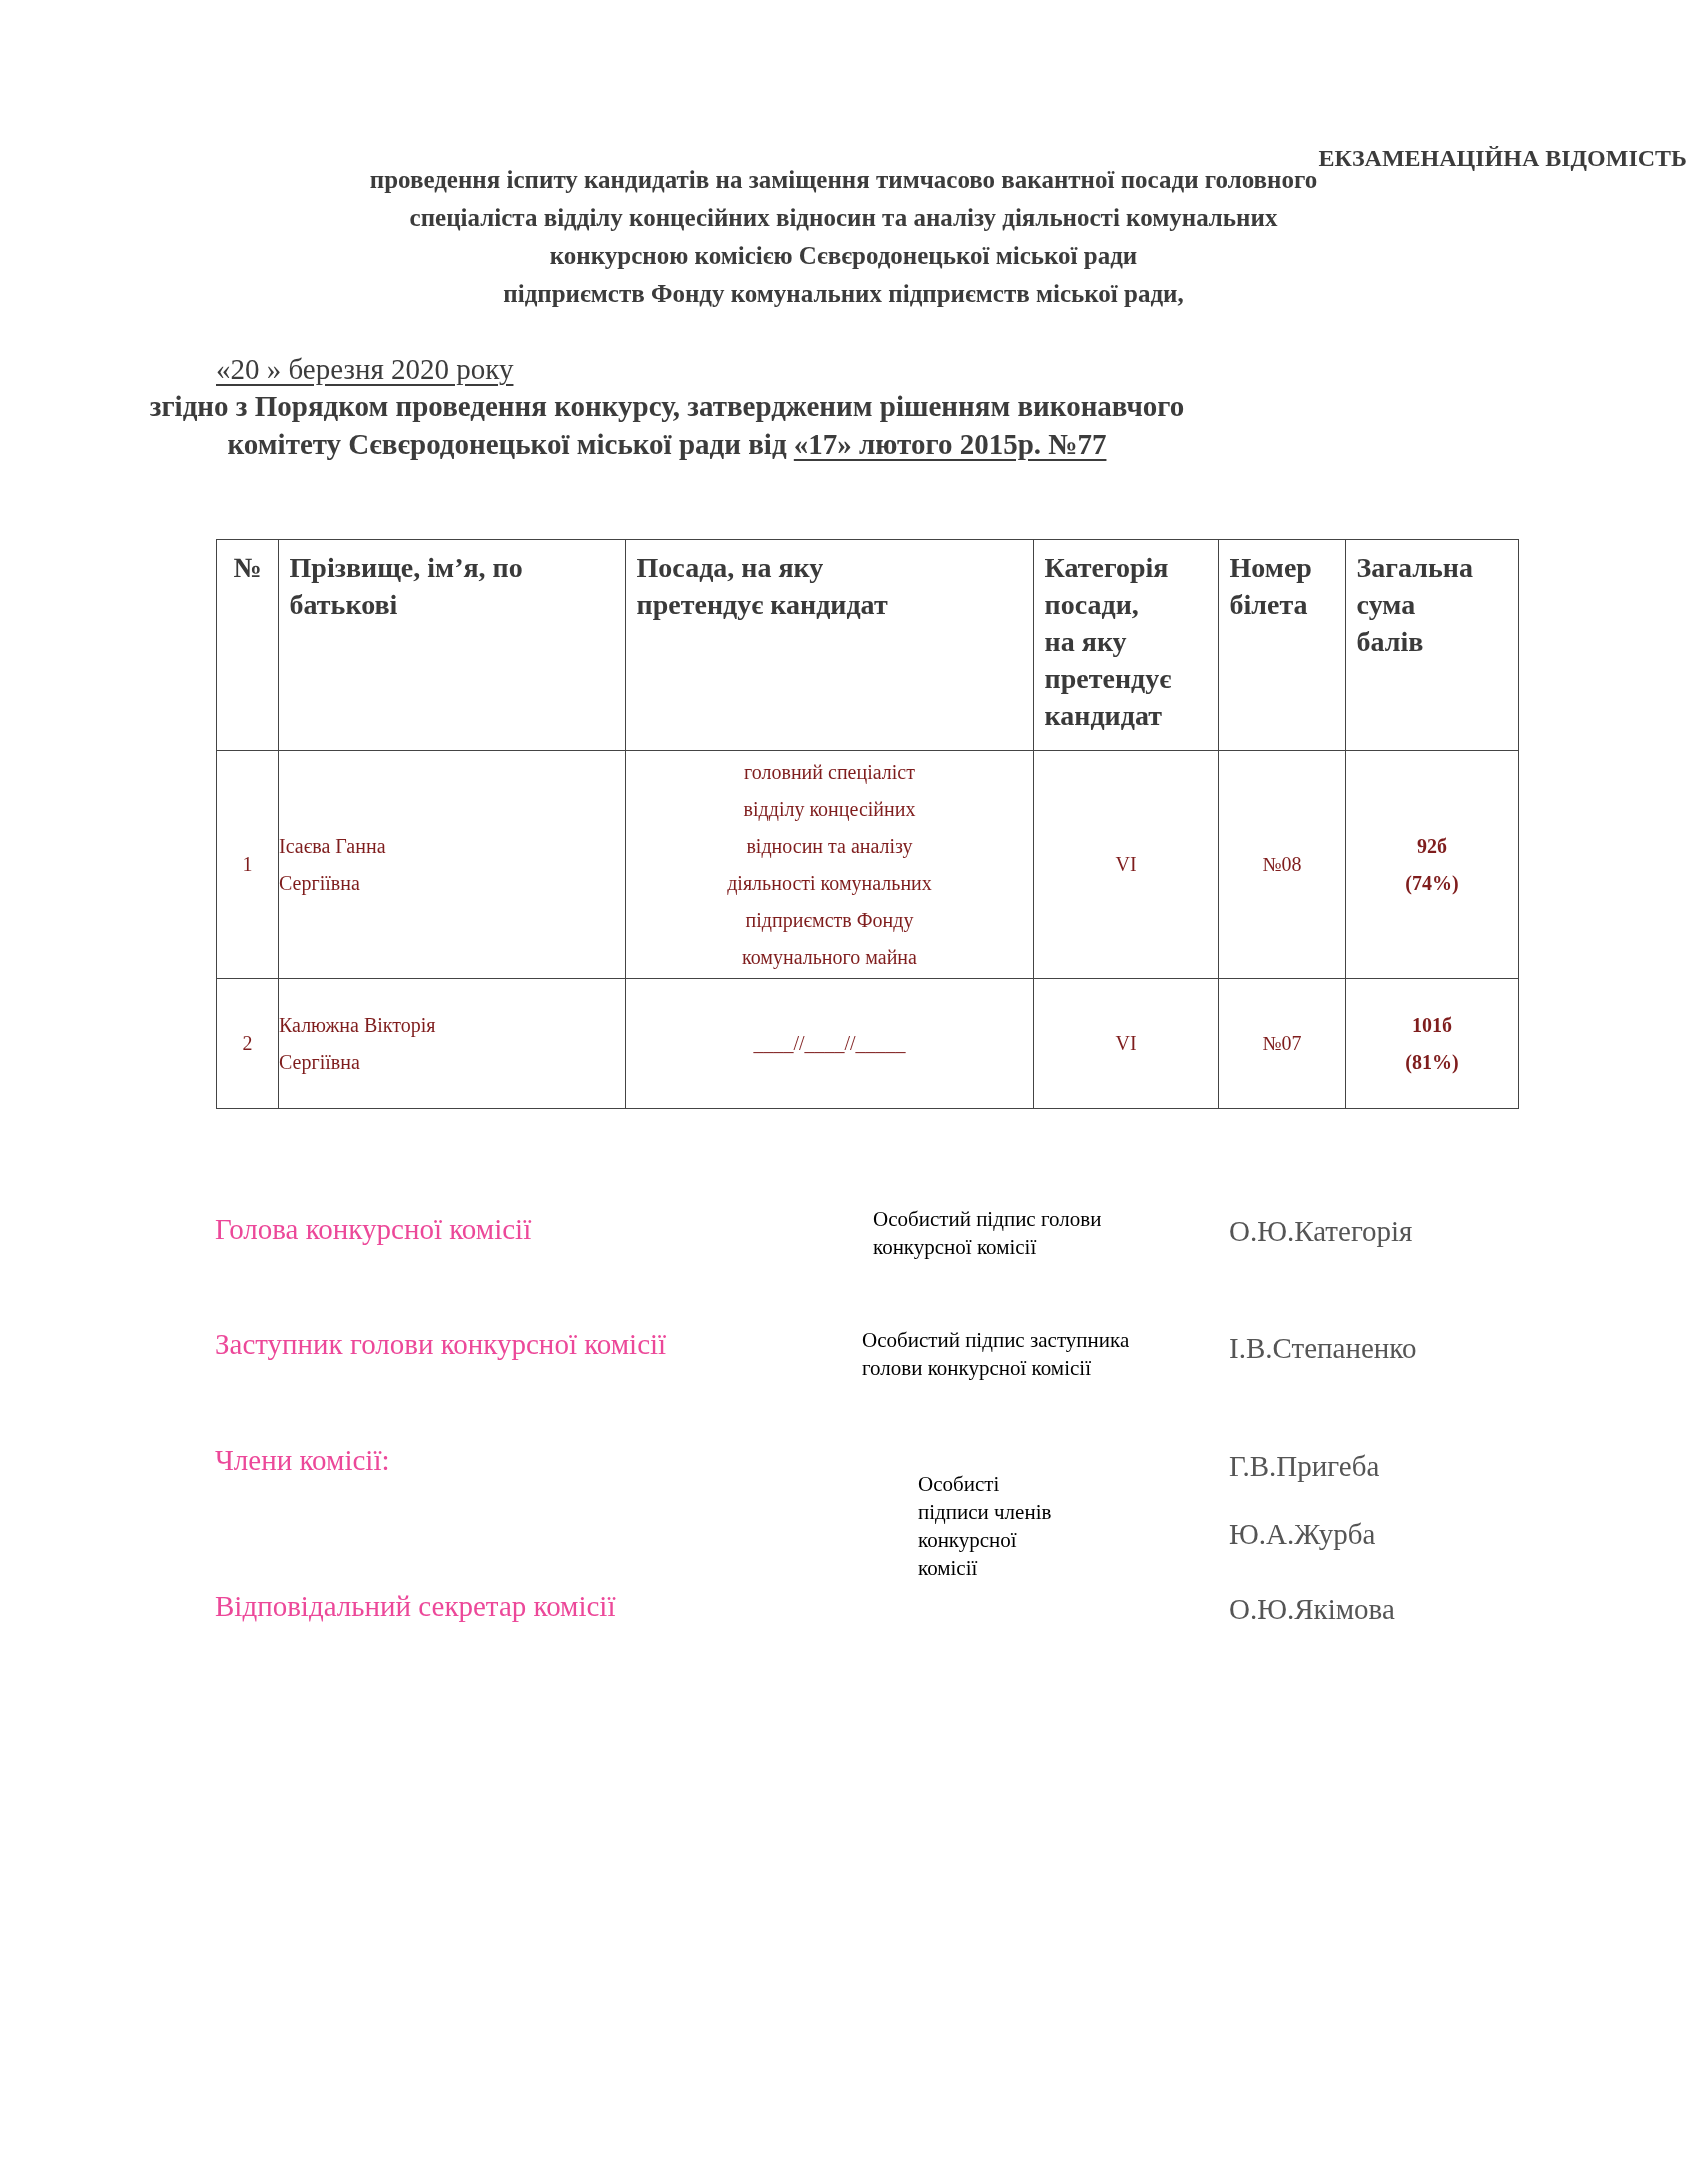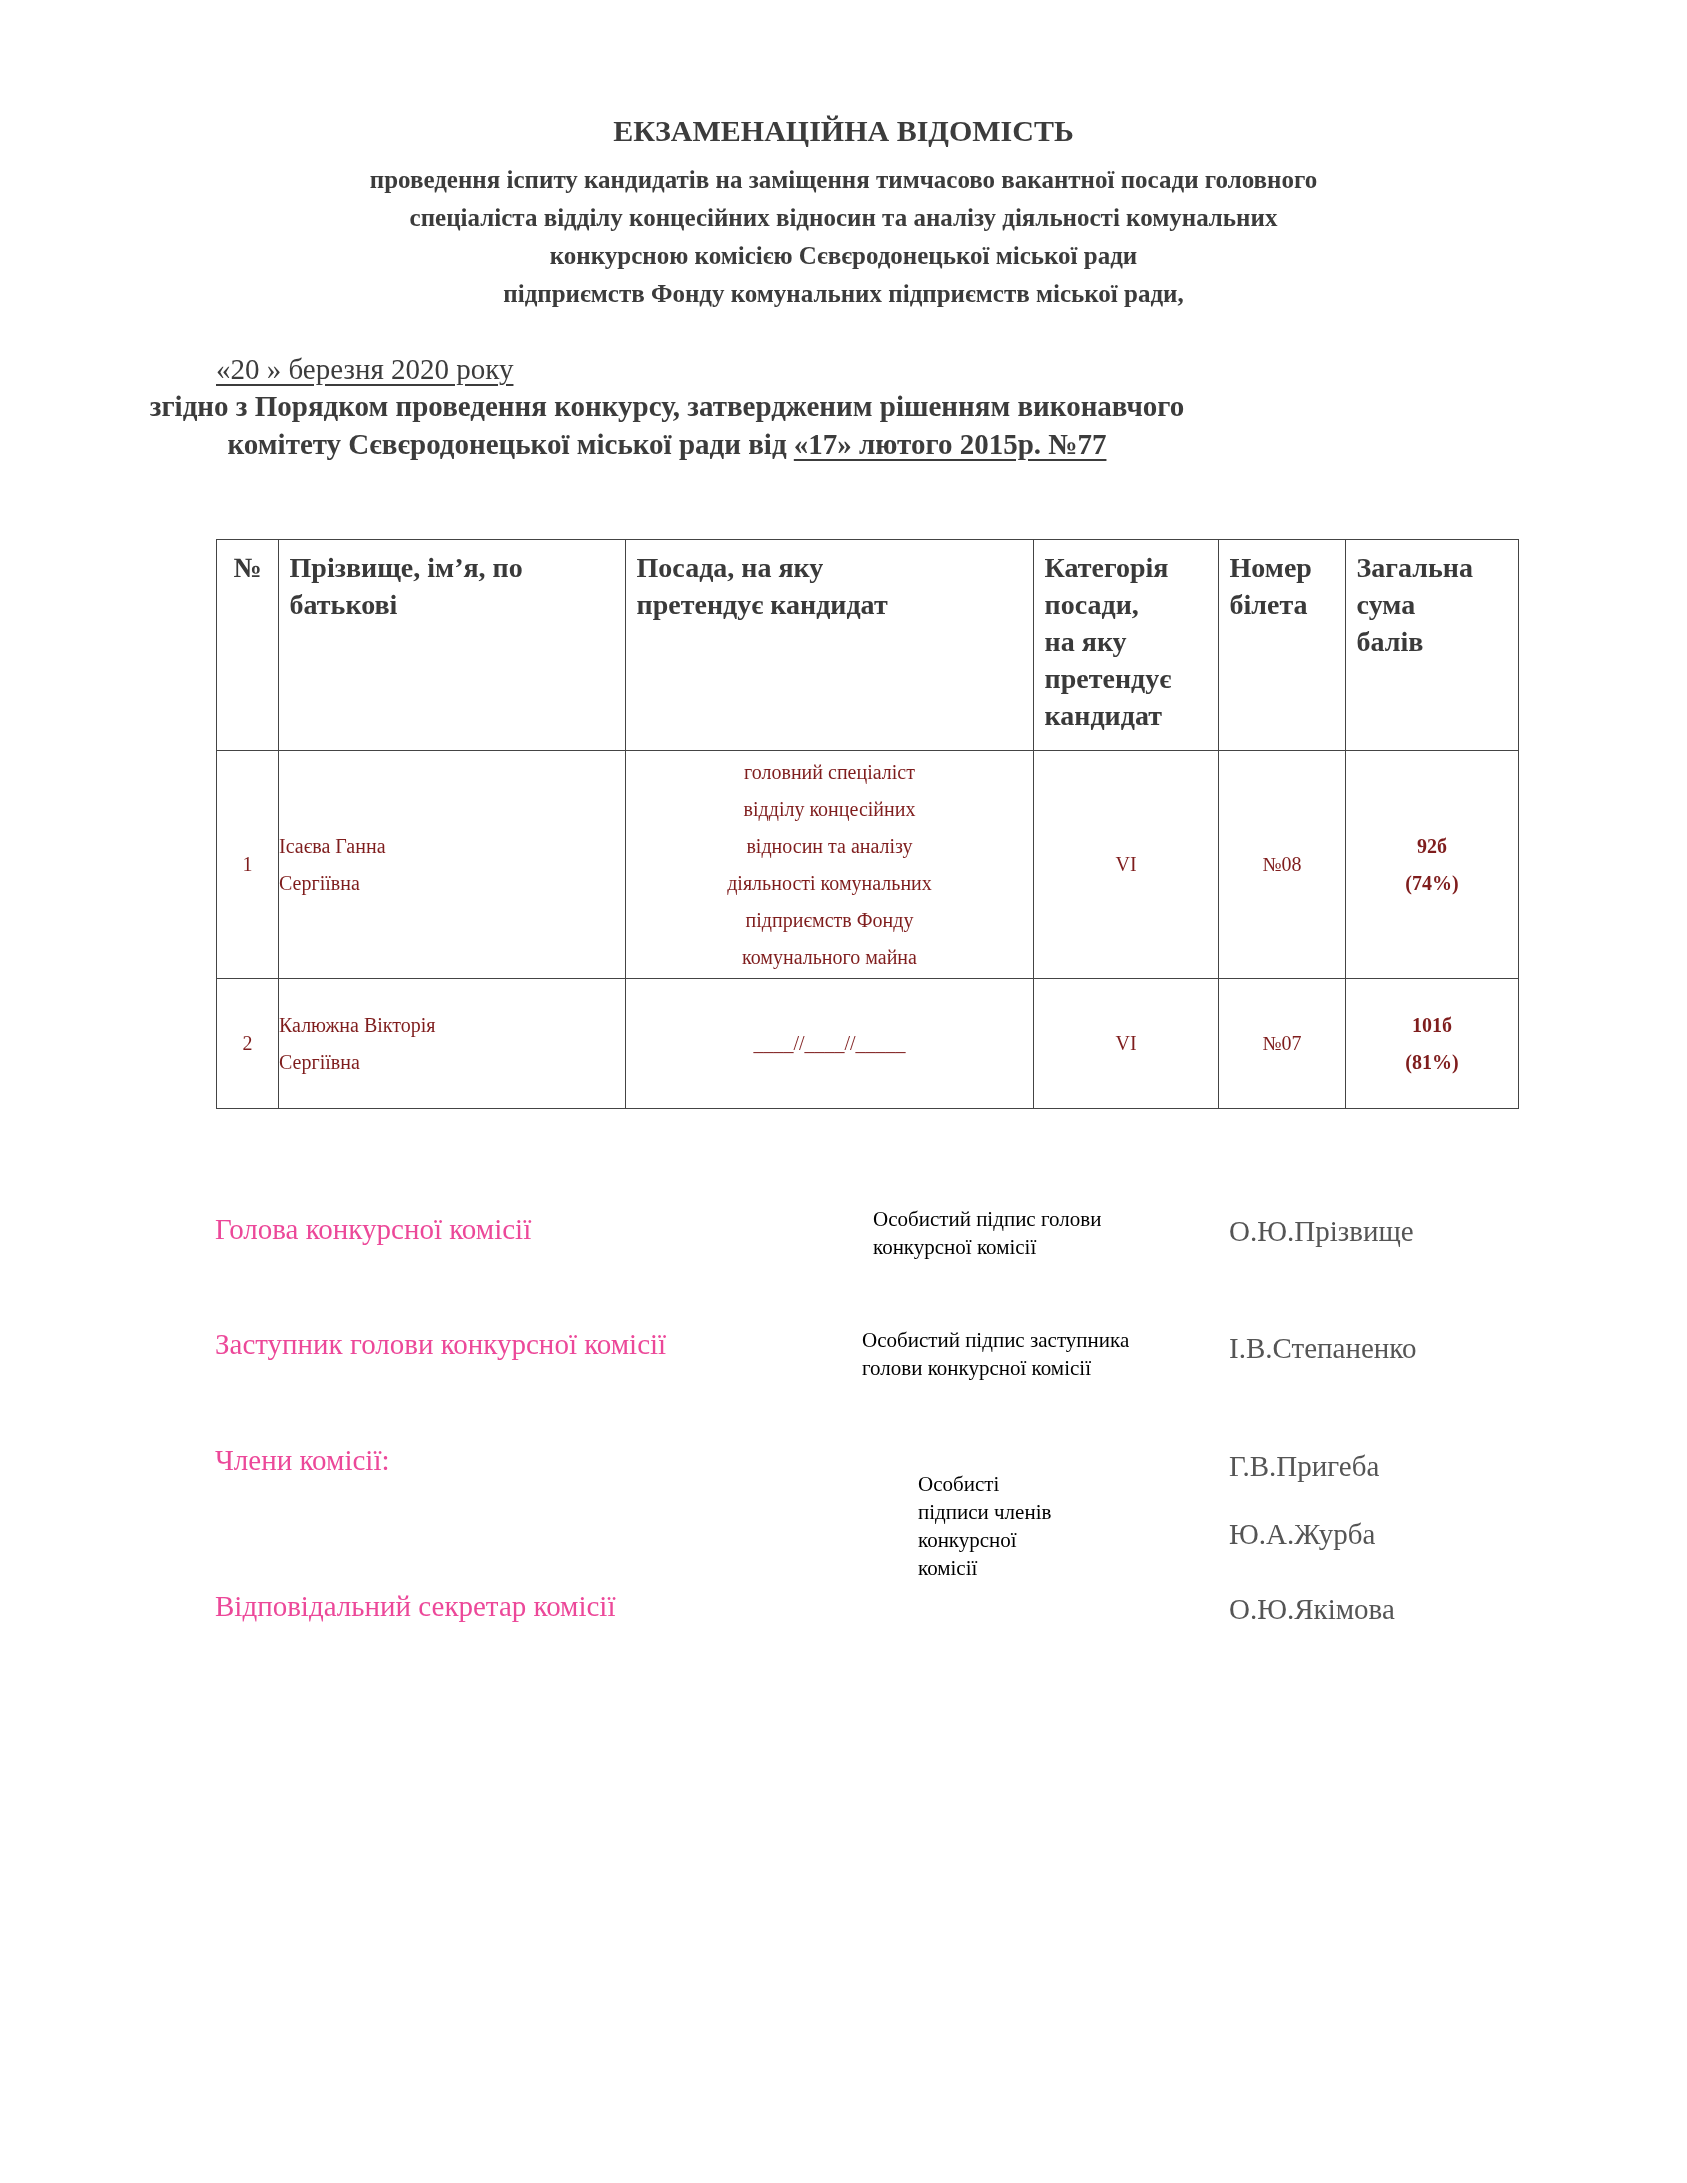--- a/index.html
+++ b/index.html
@@ -1,20 +1,20 @@
 <!DOCTYPE html>
 <html style="font-size:10.6px"><head>
 <meta charset="utf-8">
 <style>
   html, body { margin: 0; padding: 0; background: #ffffff; }
   body { width: 1687px; height: 2183px; position: relative; overflow: hidden;
          font-family: "Liberation Serif", "DejaVu Serif", serif; color: #3c3c3c; }
   .abs { position: absolute; }
-  .title { left: 0; width: 1687px; top: 112px; text-align: center; font-weight: bold;
-           font-size: 30px; line-height: 37px; }
+  .title { left: 0; width: 1687px; top: 140px; text-align: right; font-weight: bold;
+           font-size: 24px; line-height: 37px; }
   .subtitle { left: 0; width: 1687px; top: 161px; text-align: center; font-weight: bold;
               font-size: 25px; line-height: 38px; }
   .date { left: 216px; top: 351px; font-weight: normal; font-size: 29px; line-height: 37px;
           text-decoration: underline; text-underline-offset: 5.3px; text-decoration-thickness: 2px; }
   .basis { left: 0; width: 1334px; top: 387px; text-align: center; font-weight: bold;
            font-size: 29px; line-height: 38px; }
   .basis .u { text-decoration: underline; text-underline-offset: 5.3px; text-decoration-thickness: 2px; }
 
   table.exam { position: absolute; left: 216px; top: 539px; border-collapse: collapse;
                width: 1302px; table-layout: fixed; }
@@ -127,21 +127,21 @@
     </td>
   </tr>
 </tbody>
   </table>
 
 <div class="abs sig-label" style="top:1211px">Голова конкурсної комісії</div>
 <div class="abs sig-note" style="left:873px; top:1205px">
   <div>Особистий підпис голови</div>
   <div>конкурсної комісії</div>
 </div>
-<div class="abs sig-name" style="top:1213px">О.Ю.Прізвище</div>
+<div class="abs sig-name" style="top:1213px">О.Ю.Категорія</div>
 
 <div class="abs sig-label" style="top:1326px">Заступник голови конкурсної комісії</div>
 <div class="abs sig-note" style="left:862px; top:1326px">
   <div>Особистий підпис заступника</div>
   <div>голови конкурсної комісії</div>
 </div>
 <div class="abs sig-name" style="top:1330px">І.В.Степаненко</div>
 
 <div class="abs sig-label" style="top:1442px">Члени комісії:</div>
 <div class="abs sig-note" style="left:918px; top:1470px">

